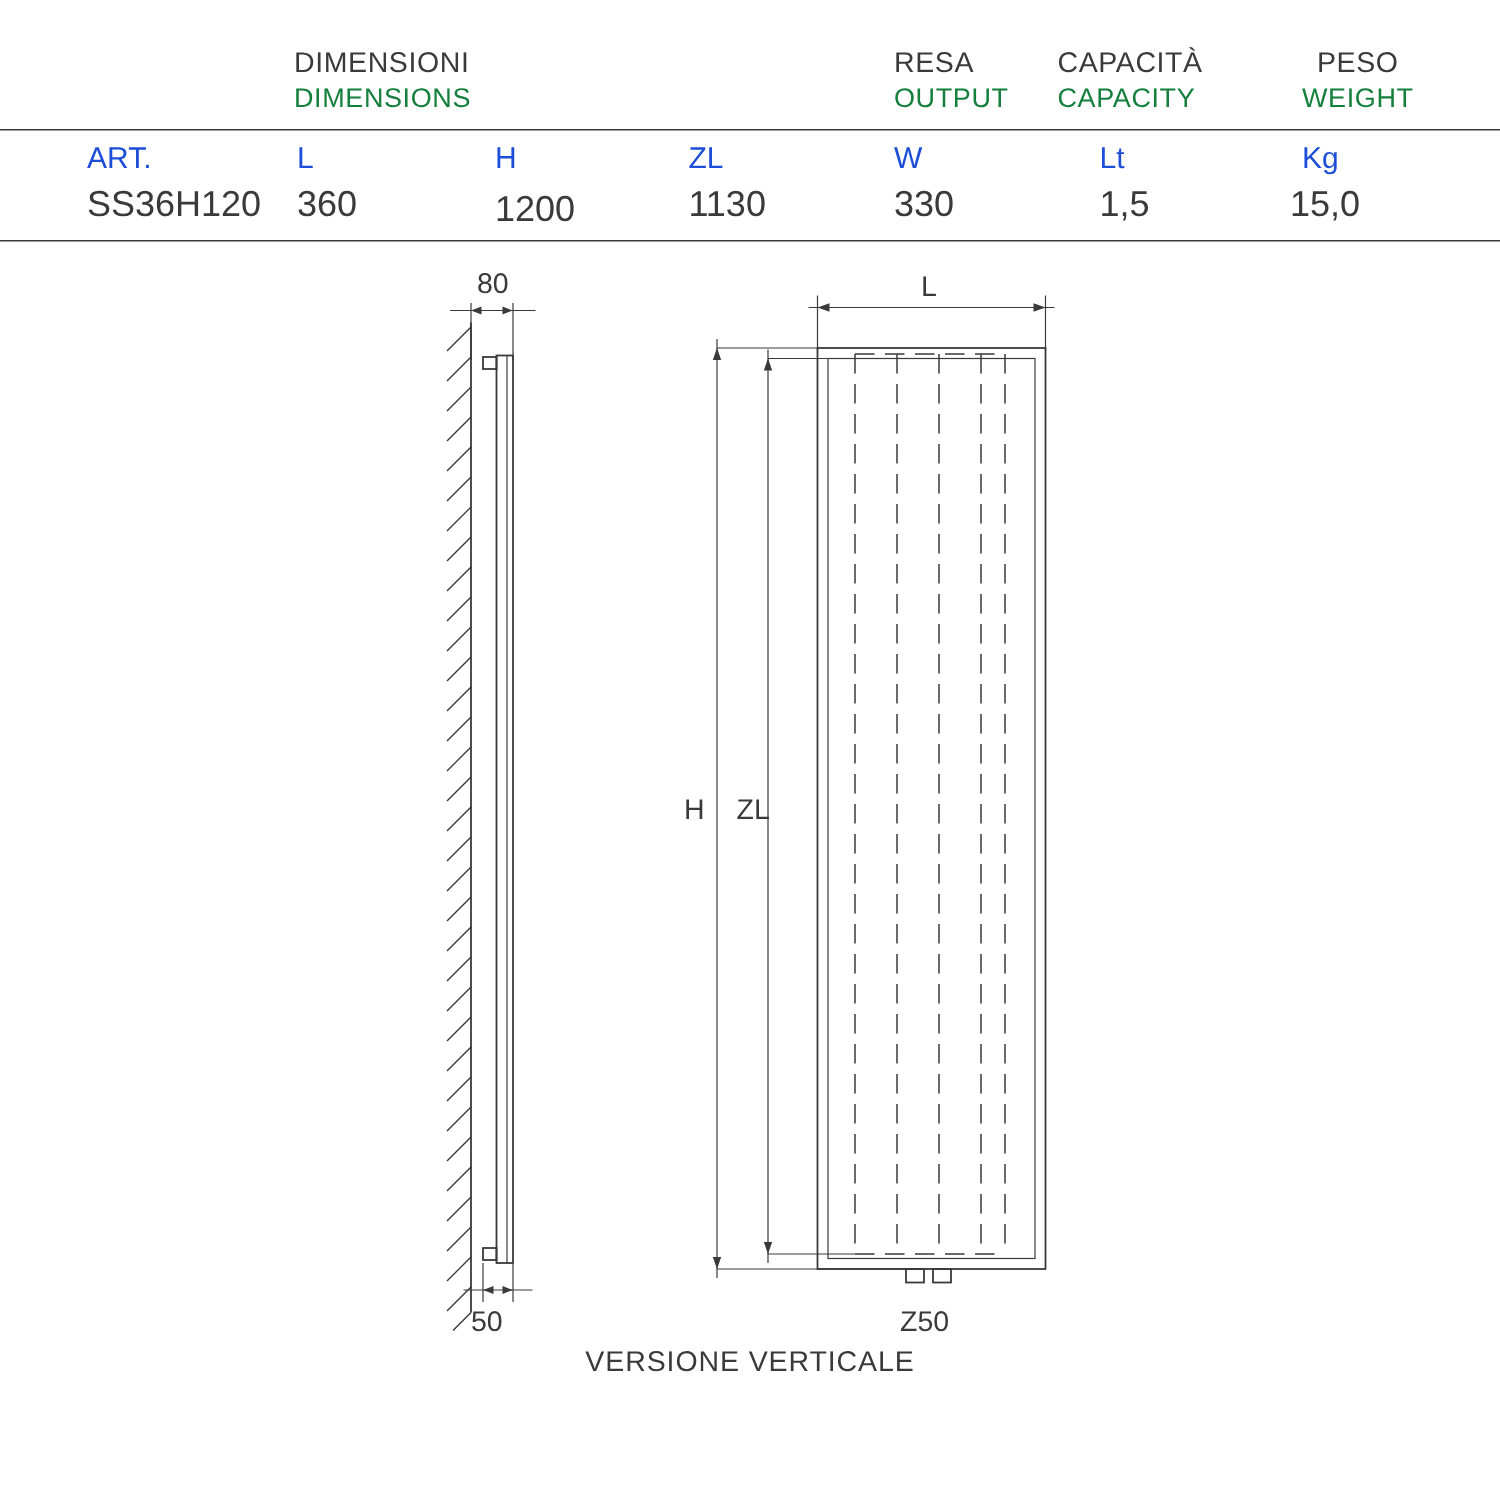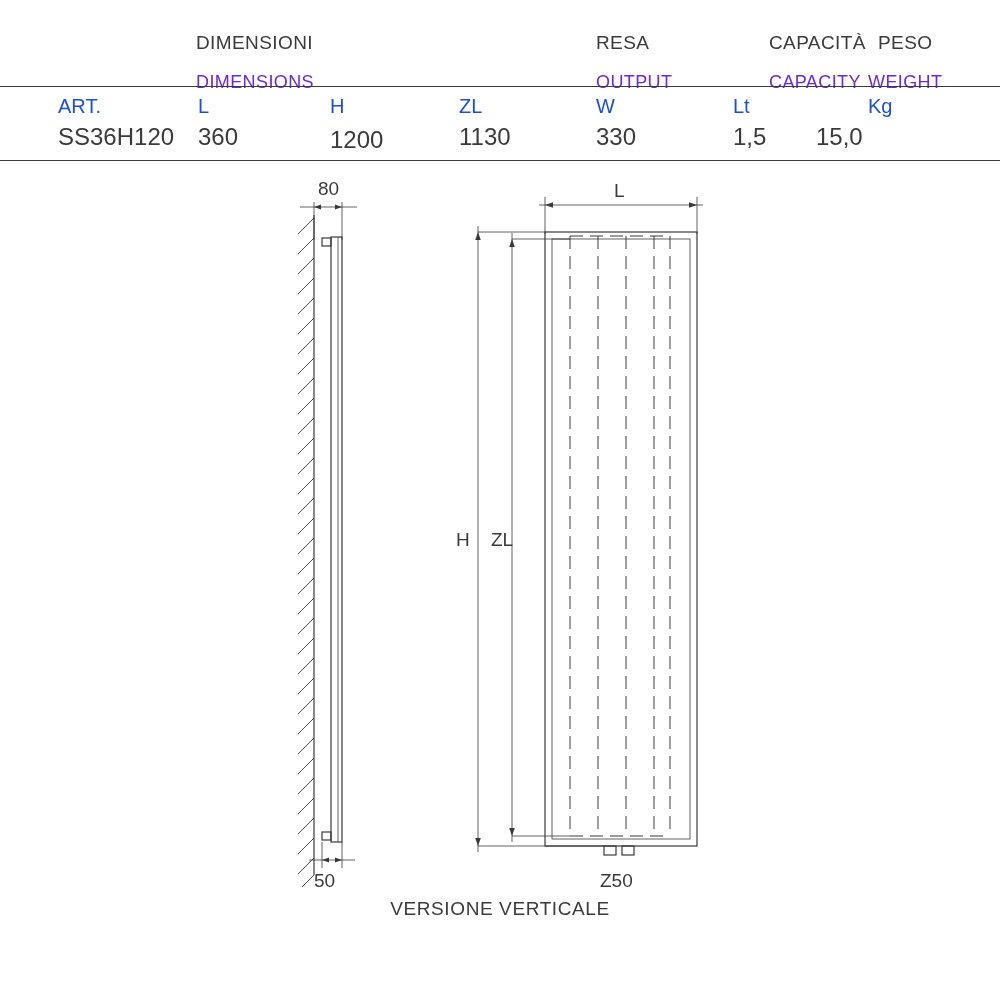--- a/index.html
+++ b/index.html
@@ -26,23 +26,23 @@
   }
   .spec-col {
     position: absolute;
     font-size: 19px;
     letter-spacing: 0.4px;
     color: #3a3a3a;
     white-space: nowrap;
   }
   .spec-col .sub {
     display: block;
-    color: #6d28d9;
+    color: #15803d;
     font-size: 18px;
-    margin-top: 18px;
+    margin-top: 1px;
   }
   .spec-rule {
     position: absolute;
     left: 0;
     width: 1000px;
     height: 1px;
     background: #3a3a3a;
   }
   .rule-top { top: 86px; }
   .rule-bottom { top: 160px; }
@@ -88,21 +88,21 @@
   <div class="spec-col" style="left:196px; top:32px;">
     <span>DIMENSIONI</span>
     <span class="sub">DIMENSIONS</span>
   </div>
 
   <div class="spec-col" style="left:596px; top:32px;">
     <span>RESA</span>
     <span class="sub">OUTPUT</span>
   </div>
 
-  <div class="spec-col" style="left:769px; top:32px;">
+  <div class="spec-col" style="left:705px; top:32px;">
     <span>CAPACITÀ</span>
     <span class="sub">CAPACITY</span>
   </div>
 
   <div class="spec-col" style="left:868px; top:32px;text-align:center;">
     <span>PESO</span>
     <span class="sub">WEIGHT</span>
   </div>
 
   <div class="spec-rule rule-top"></div>
@@ -114,21 +114,21 @@
   <div class="hdr-label" style="left:596px; top:95px;">W</div>
   <div class="hdr-label" style="left:733px; top:95px;">Lt</div>
   <div class="hdr-label" style="left:868px; top:95px;">Kg</div>
 
   <div class="row-val" style="left:58px; top:123px;">SS36H120</div>
   <div class="row-val" style="left:198px; top:123px;">360</div>
   <div class="row-val" style="left:330px; top:116px;margin-top:10px;">1200</div>
   <div class="row-val" style="left:459px; top:123px;">1130</div>
   <div class="row-val" style="left:596px; top:123px;">330</div>
   <div class="row-val" style="left:733px; top:123px;">1,5</div>
-  <div class="row-val" style="left:816px; top:123px;">15,0</div>
+  <div class="row-val" style="left:860px; top:123px;">15,0</div>
 
   <div class="spec-rule rule-bottom"></div>
 </div>
 
 <div class="drawing">
   <svg width="1000" height="840" viewBox="0 0 1000 840">
     <g stroke="#3a3a3a" fill="none" stroke-width="1.2" shape-rendering="geometricPrecision">
 
       <g>
 

